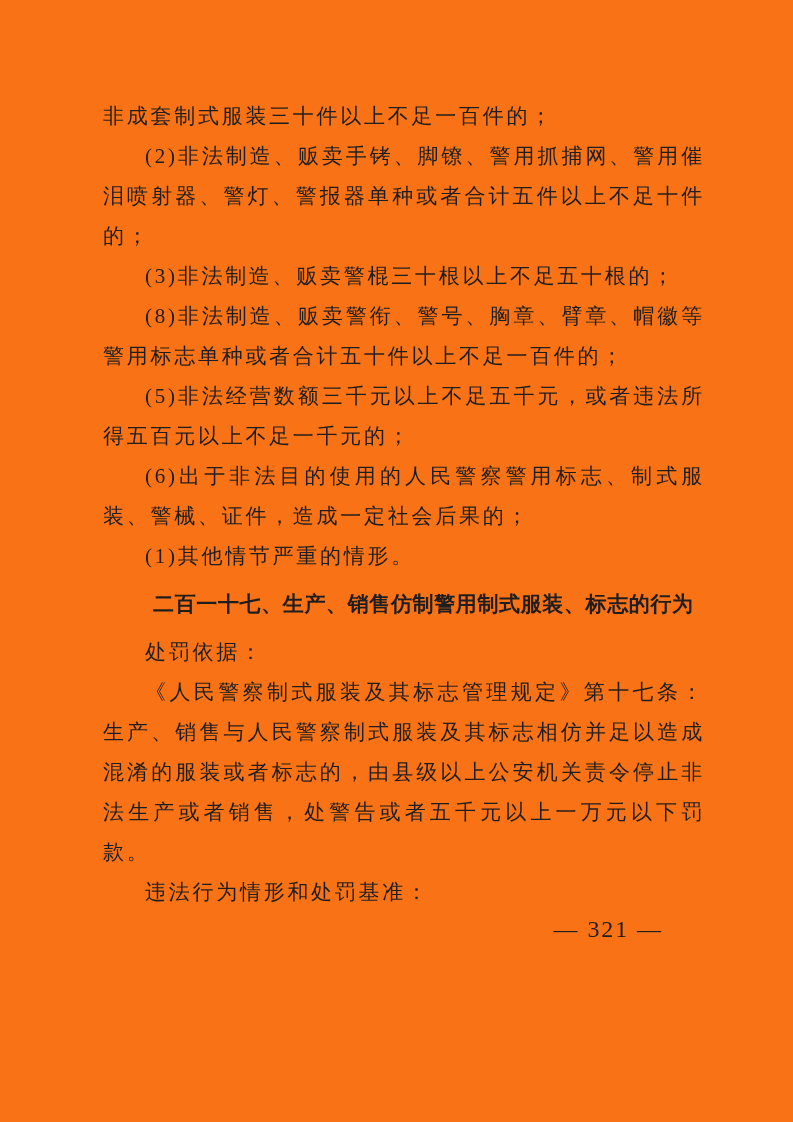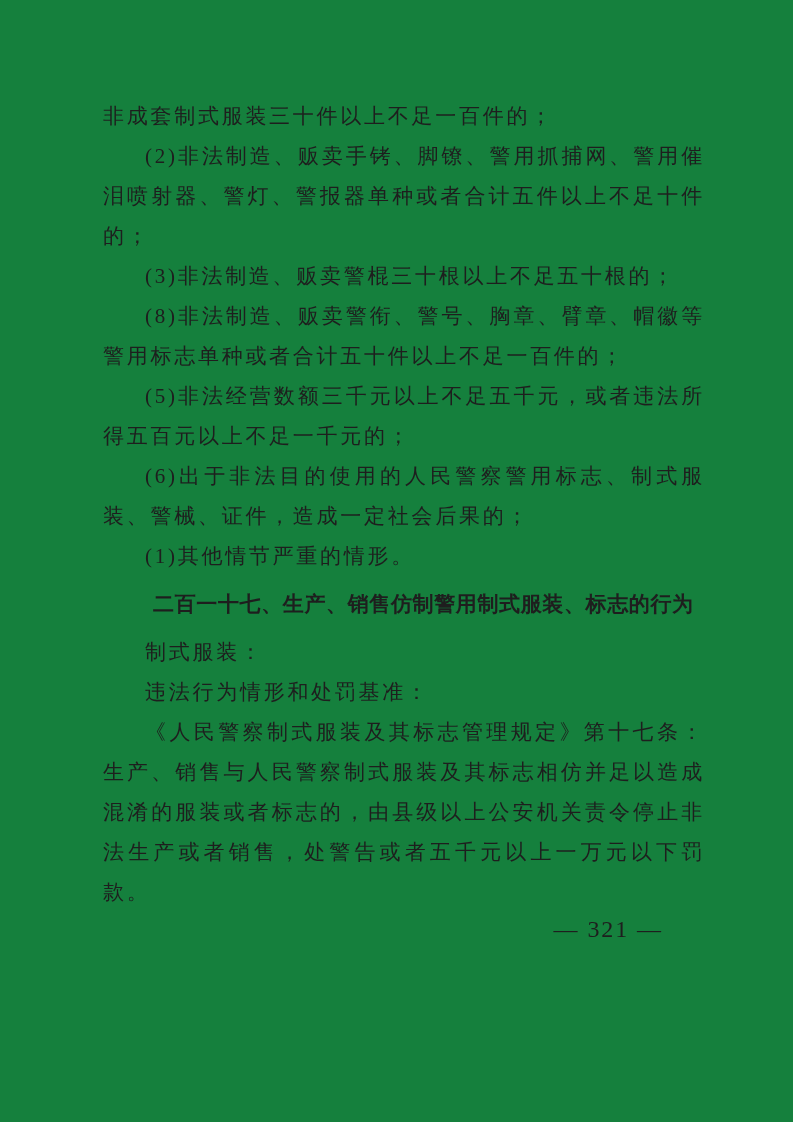--- a/index.html
+++ b/index.html
@@ -5,21 +5,21 @@
   html, body {
     margin: 0;
     padding: 0;
     background: #ffffff;
   }
   .page {
     position: relative;
     width: 793px;
     height: 1122px;
     margin: 0 auto;
-    background: #15803d;
+    background: #f97316;
     box-sizing: border-box;
     padding: 96px 88px 0 103px;
     color: #1e1e1e;
     font-family: "Liberation Serif", "DejaVu Serif", serif;
     font-size: 21px;
     line-height: 40px;
     overflow: hidden;
   }
   .para {
     margin: 0;
@@ -56,19 +56,19 @@
   <p class="para">非成套制式服装三十件以上不足一百件的；</p>
   <p class="para indent">(2)非法制造、贩卖手铐、脚镣、警用抓捕网、警用催泪喷射器、警灯、警报器单种或者合计五件以上不足十件的；</p>
   <p class="para indent">(3)非法制造、贩卖警棍三十根以上不足五十根的；</p>
   <p class="para indent">(8)非法制造、贩卖警衔、警号、胸章、臂章、帽徽等警用标志单种或者合计五十件以上不足一百件的；</p>
   <p class="para indent">(5)非法经营数额三千元以上不足五千元，或者违法所得五百元以上不足一千元的；</p>
   <p class="para indent">(6)出于非法目的使用的人民警察警用标志、制式服装、警械、证件，造成一定社会后果的；</p>
   <p class="para indent">(1)其他情节严重的情形。</p>
 
   <h2 class="heading">二百一十七、生产、销售仿制警用制式服装、标志的行为</h2>
 
-  <p class="para indent">制式服装：</p>
+  <p class="para indent">处罚依据：</p>
+  <p class="para indent">《人民警察制式服装及其标志管理规定》第十七条：生产、销售与人民警察制式服装及其标志相仿并足以造成混淆的服装或者标志的，由县级以上公安机关责令停止非法生产或者销售，处警告或者五千元以上一万元以下罚款。</p>
   <p class="para indent">违法行为情形和处罚基准：</p>
-  <p class="para indent">《人民警察制式服装及其标志管理规定》第十七条：生产、销售与人民警察制式服装及其标志相仿并足以造成混淆的服装或者标志的，由县级以上公安机关责令停止非法生产或者销售，处警告或者五千元以上一万元以下罚款。</p>
 
   <div class="footer">— 321 —</div>
 
 </div>
 
 </body></html>

